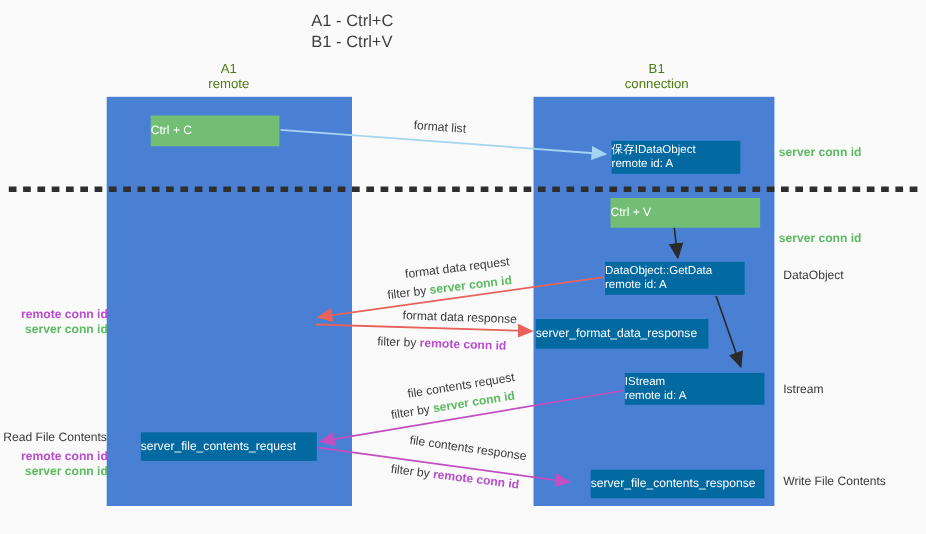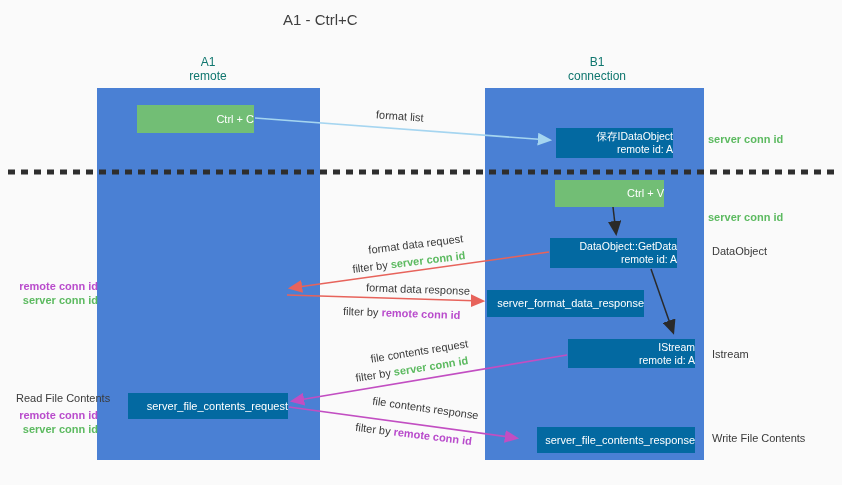--- a/index.html
+++ b/index.html
@@ -1,40 +1,41 @@
 <!DOCTYPE html>
 <html><head>
 <meta charset="utf-8">
 <style>
   html,body{margin:0;padding:0;}
   body{font-family:"Liberation Sans", sans-serif; background:#fafafa;}
   #stage{position:relative;width:842px;height:485px;background:#fafafa;overflow:hidden;}
   .abs{position:absolute;}
   .title{width:260px;text-align:left;color:#3f3f3f;font-size:15px;line-height:19px;}
-  .colhdr{text-align:center;color:#0f766e;font-size:12px;line-height:14px;}
+  .colhdr{text-align:center;color:#4d7c0f;font-size:12px;line-height:14px;}
   .col{position:absolute;background:#4a80d4;}
-  .node{position:absolute;display:flex;flex-direction:column;align-items:flex-end;justify-content:center;
+  .node{position:absolute;display:flex;flex-direction:column;align-items:flex-start;justify-content:center;
         color:#fff;font-size:11px;line-height:13px;text-align:center;z-index:3;}
   .green{background:#72be75;}
   .orange{background:#0369a1;}
   .sidelbl{position:absolute;font-size:11px;z-index:3;white-space:nowrap;}
   .black{color:#3a3a3a;}
   .greentx{color:#5cba60;font-weight:bold;}
   .purpletx{color:#b94ccc;font-weight:bold;}
   .arrlbl{position:absolute;font-size:11px;color:#3a3a3a;z-index:3;white-space:nowrap;}
   .leftgroup{position:absolute;text-align:right;font-size:11px;line-height:14px;z-index:3;}
   svg.overlay{position:absolute;left:0;top:0;z-index:2;pointer-events:none;}
 </style>
 </head>
 <body>
 
 <div id="stage">
 
   <div class="abs title" style="left:283px;top:10px;">
     <div>A1 - Ctrl+C</div>
+    <div>B1 - Ctrl+V</div>
   </div>
 
   <div class="abs colhdr" style="left:148px;top:55px;width:120px;">
     <div>A1</div>
     <div>remote</div>
   </div>
   <div class="abs colhdr" style="left:537px;top:55px;width:120px;">
     <div>B1</div>
     <div>connection</div>
   </div>
@@ -71,21 +72,21 @@
 
   <div class="node green" style="left:137px;top:105px;width:117px;height:28px;">
     <div>Ctrl + C</div>
   </div>
 
   <div class="node orange" style="left:556px;top:128px;width:117px;height:30px;font-size:10.5px;">
     <div>保存IDataObject</div>
     <div>remote id: A</div>
   </div>
 
-  <div class="node green" style="left:555px;top:180px;width:109px;height:27px;">
+  <div class="node green" style="left:555px;top:180px;width:136px;height:27px;">
     <div>Ctrl + V</div>
   </div>
 
   <div class="node orange" style="left:550px;top:238px;width:127px;height:30px;font-size:10.5px;">
     <div>DataObject::GetData</div>
     <div>remote id: A</div>
   </div>
 
 
   <div class="node orange" style="left:487px;top:290px;width:157px;height:27px;">
@@ -109,21 +110,21 @@
   <div class="sidelbl greentx" style="left:708px;top:211px;">server conn id</div>
   <div class="sidelbl black" style="left:712px;top:245px;">DataObject</div>
   <div class="sidelbl black" style="left:712px;top:348px;">Istream</div>
   <div class="sidelbl black" style="left:712px;top:432px;">Write File Contents</div>
 
   <div class="leftgroup" style="left:6px;top:279px;width:92px;">
     <div class="purpletx">remote conn id</div>
     <div class="greentx">server conn id</div>
   </div>
 
-  <div class="sidelbl black" style="left:16px;top:392px;">Read File Contents</div>
+  <div class="sidelbl black" style="left:3px;top:392px;">Read File Contents</div>
 
   <div class="leftgroup" style="left:6px;top:408px;width:92px;">
     <div class="purpletx">remote conn id</div>
     <div class="greentx">server conn id</div>
   </div>
 
   <div class="arrlbl" style="left:376px;top:110px;transform:rotate(4deg);">format list</div>
 
   <div class="arrlbl" style="left:368px;top:238px;transform:rotate(-7deg);">format data request</div>
   <div class="arrlbl" style="left:352px;top:256px;transform:rotate(-7deg);">

